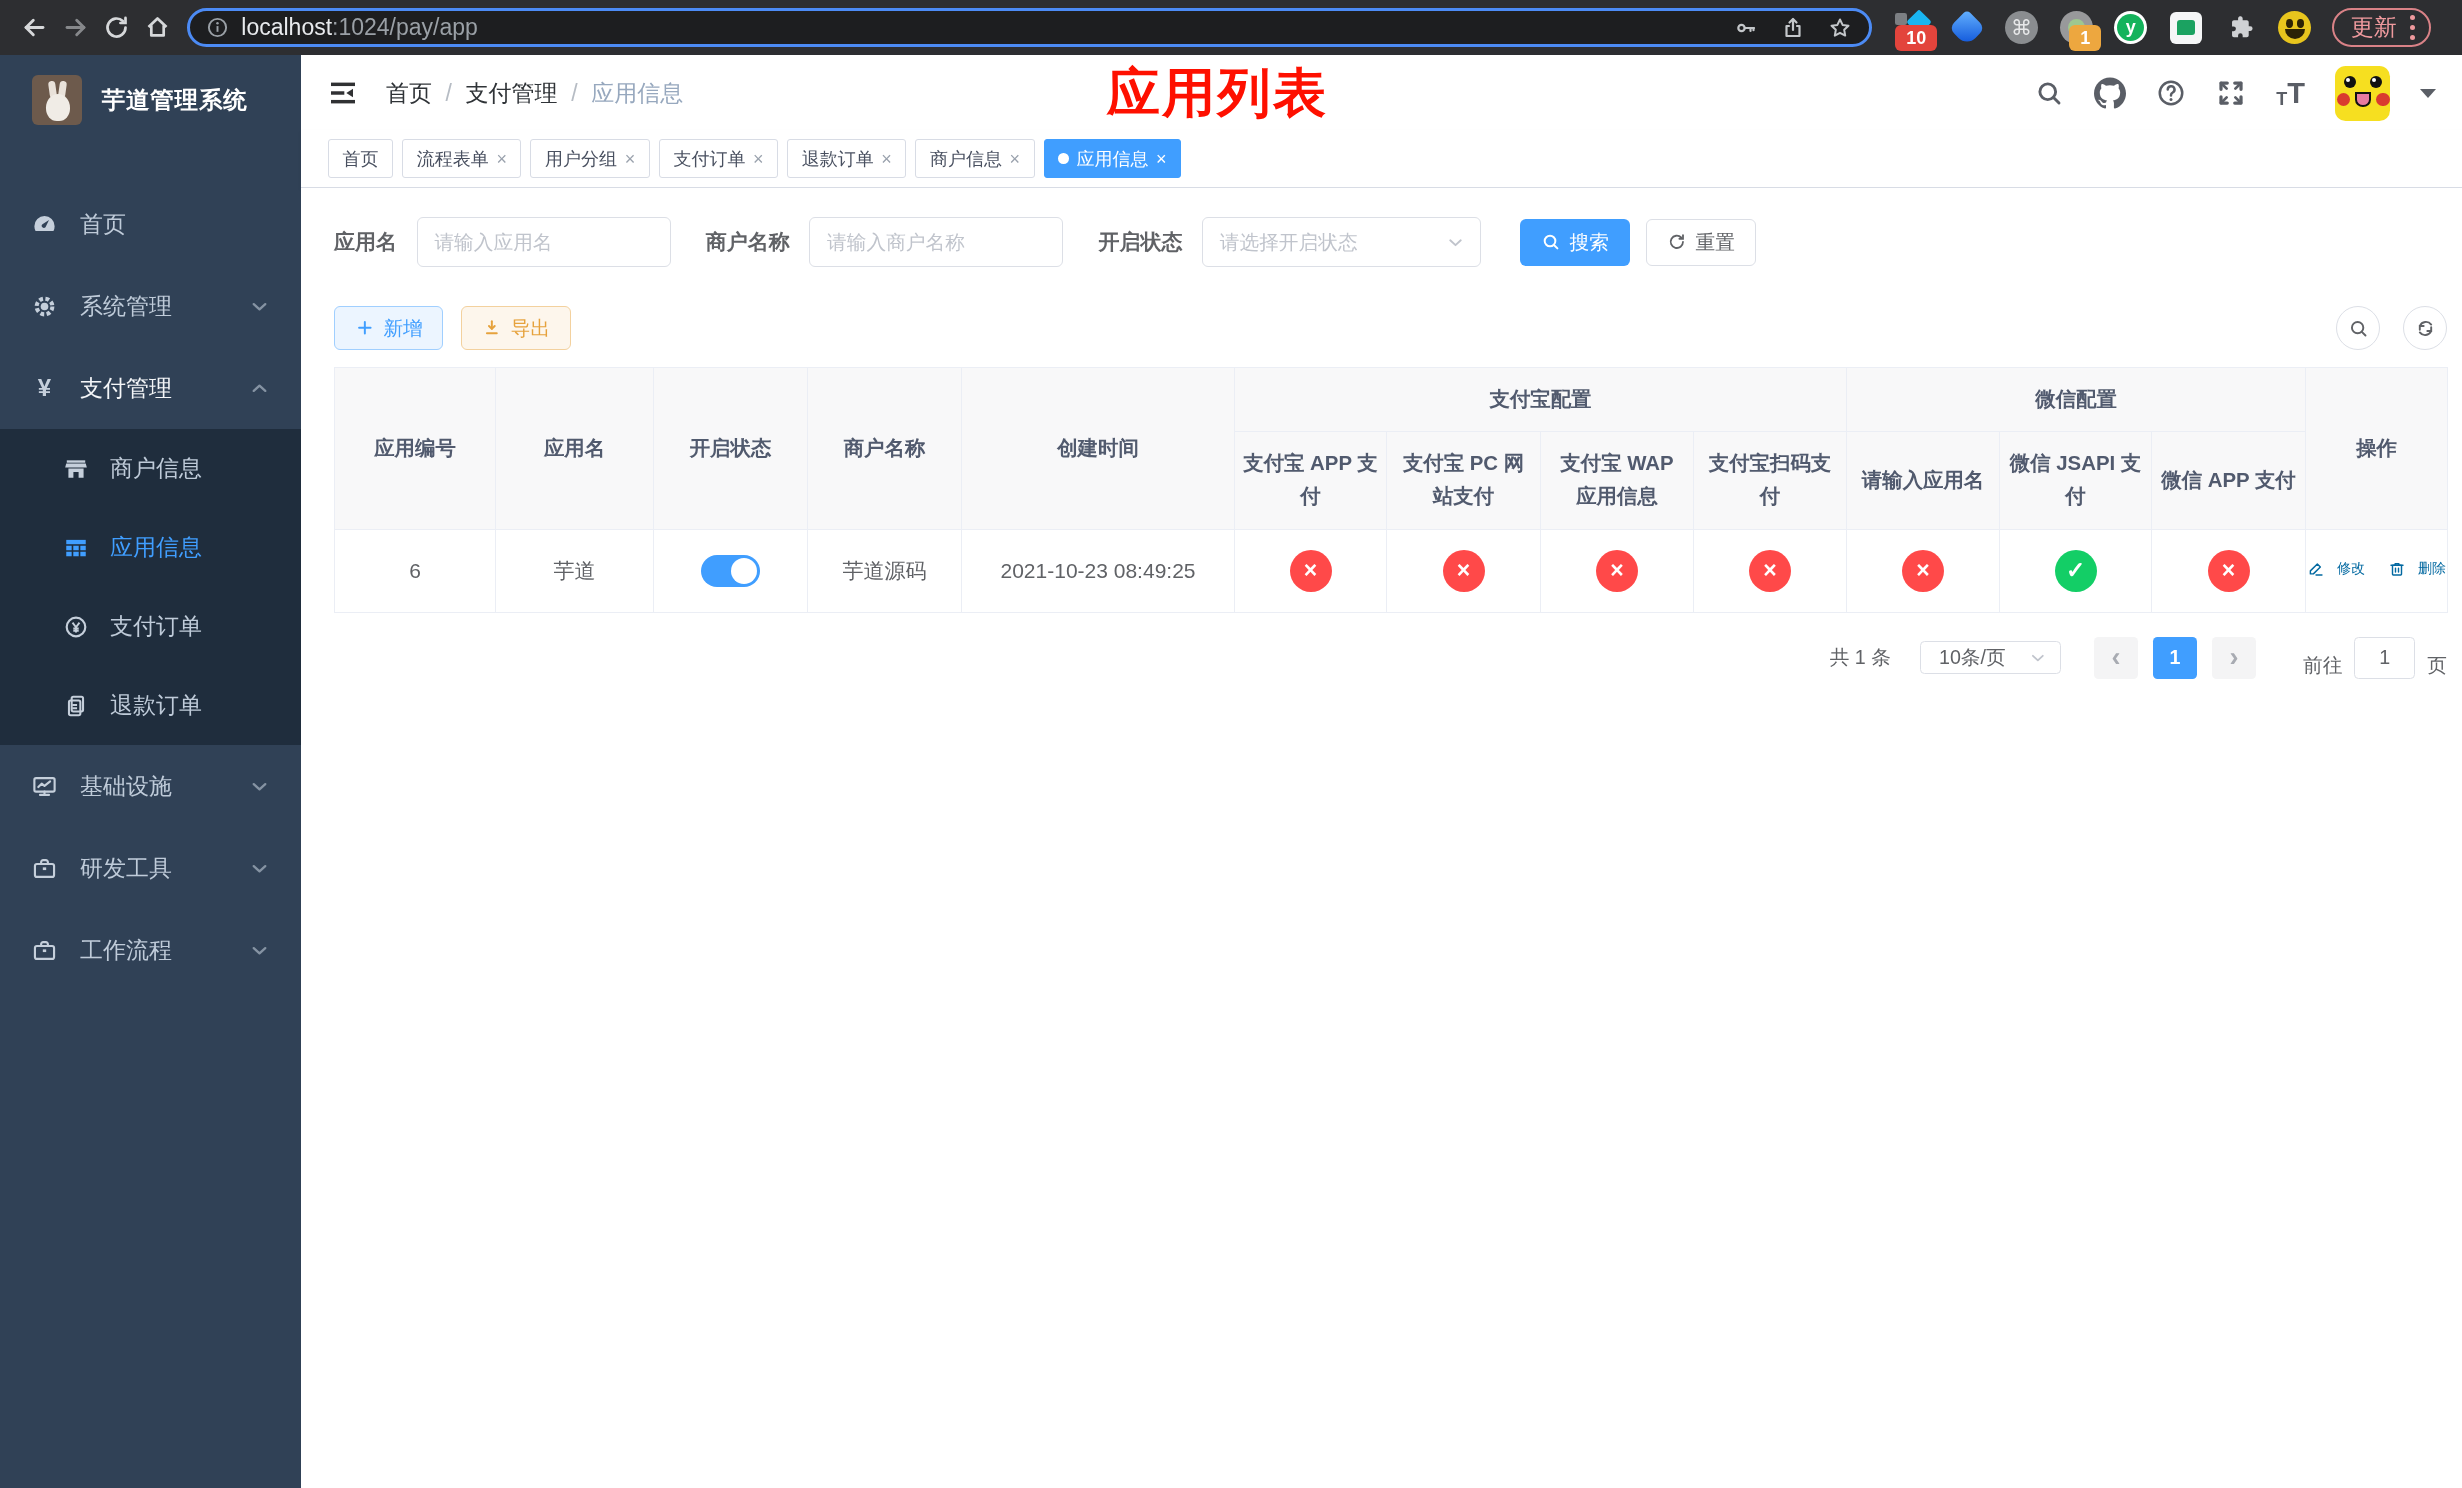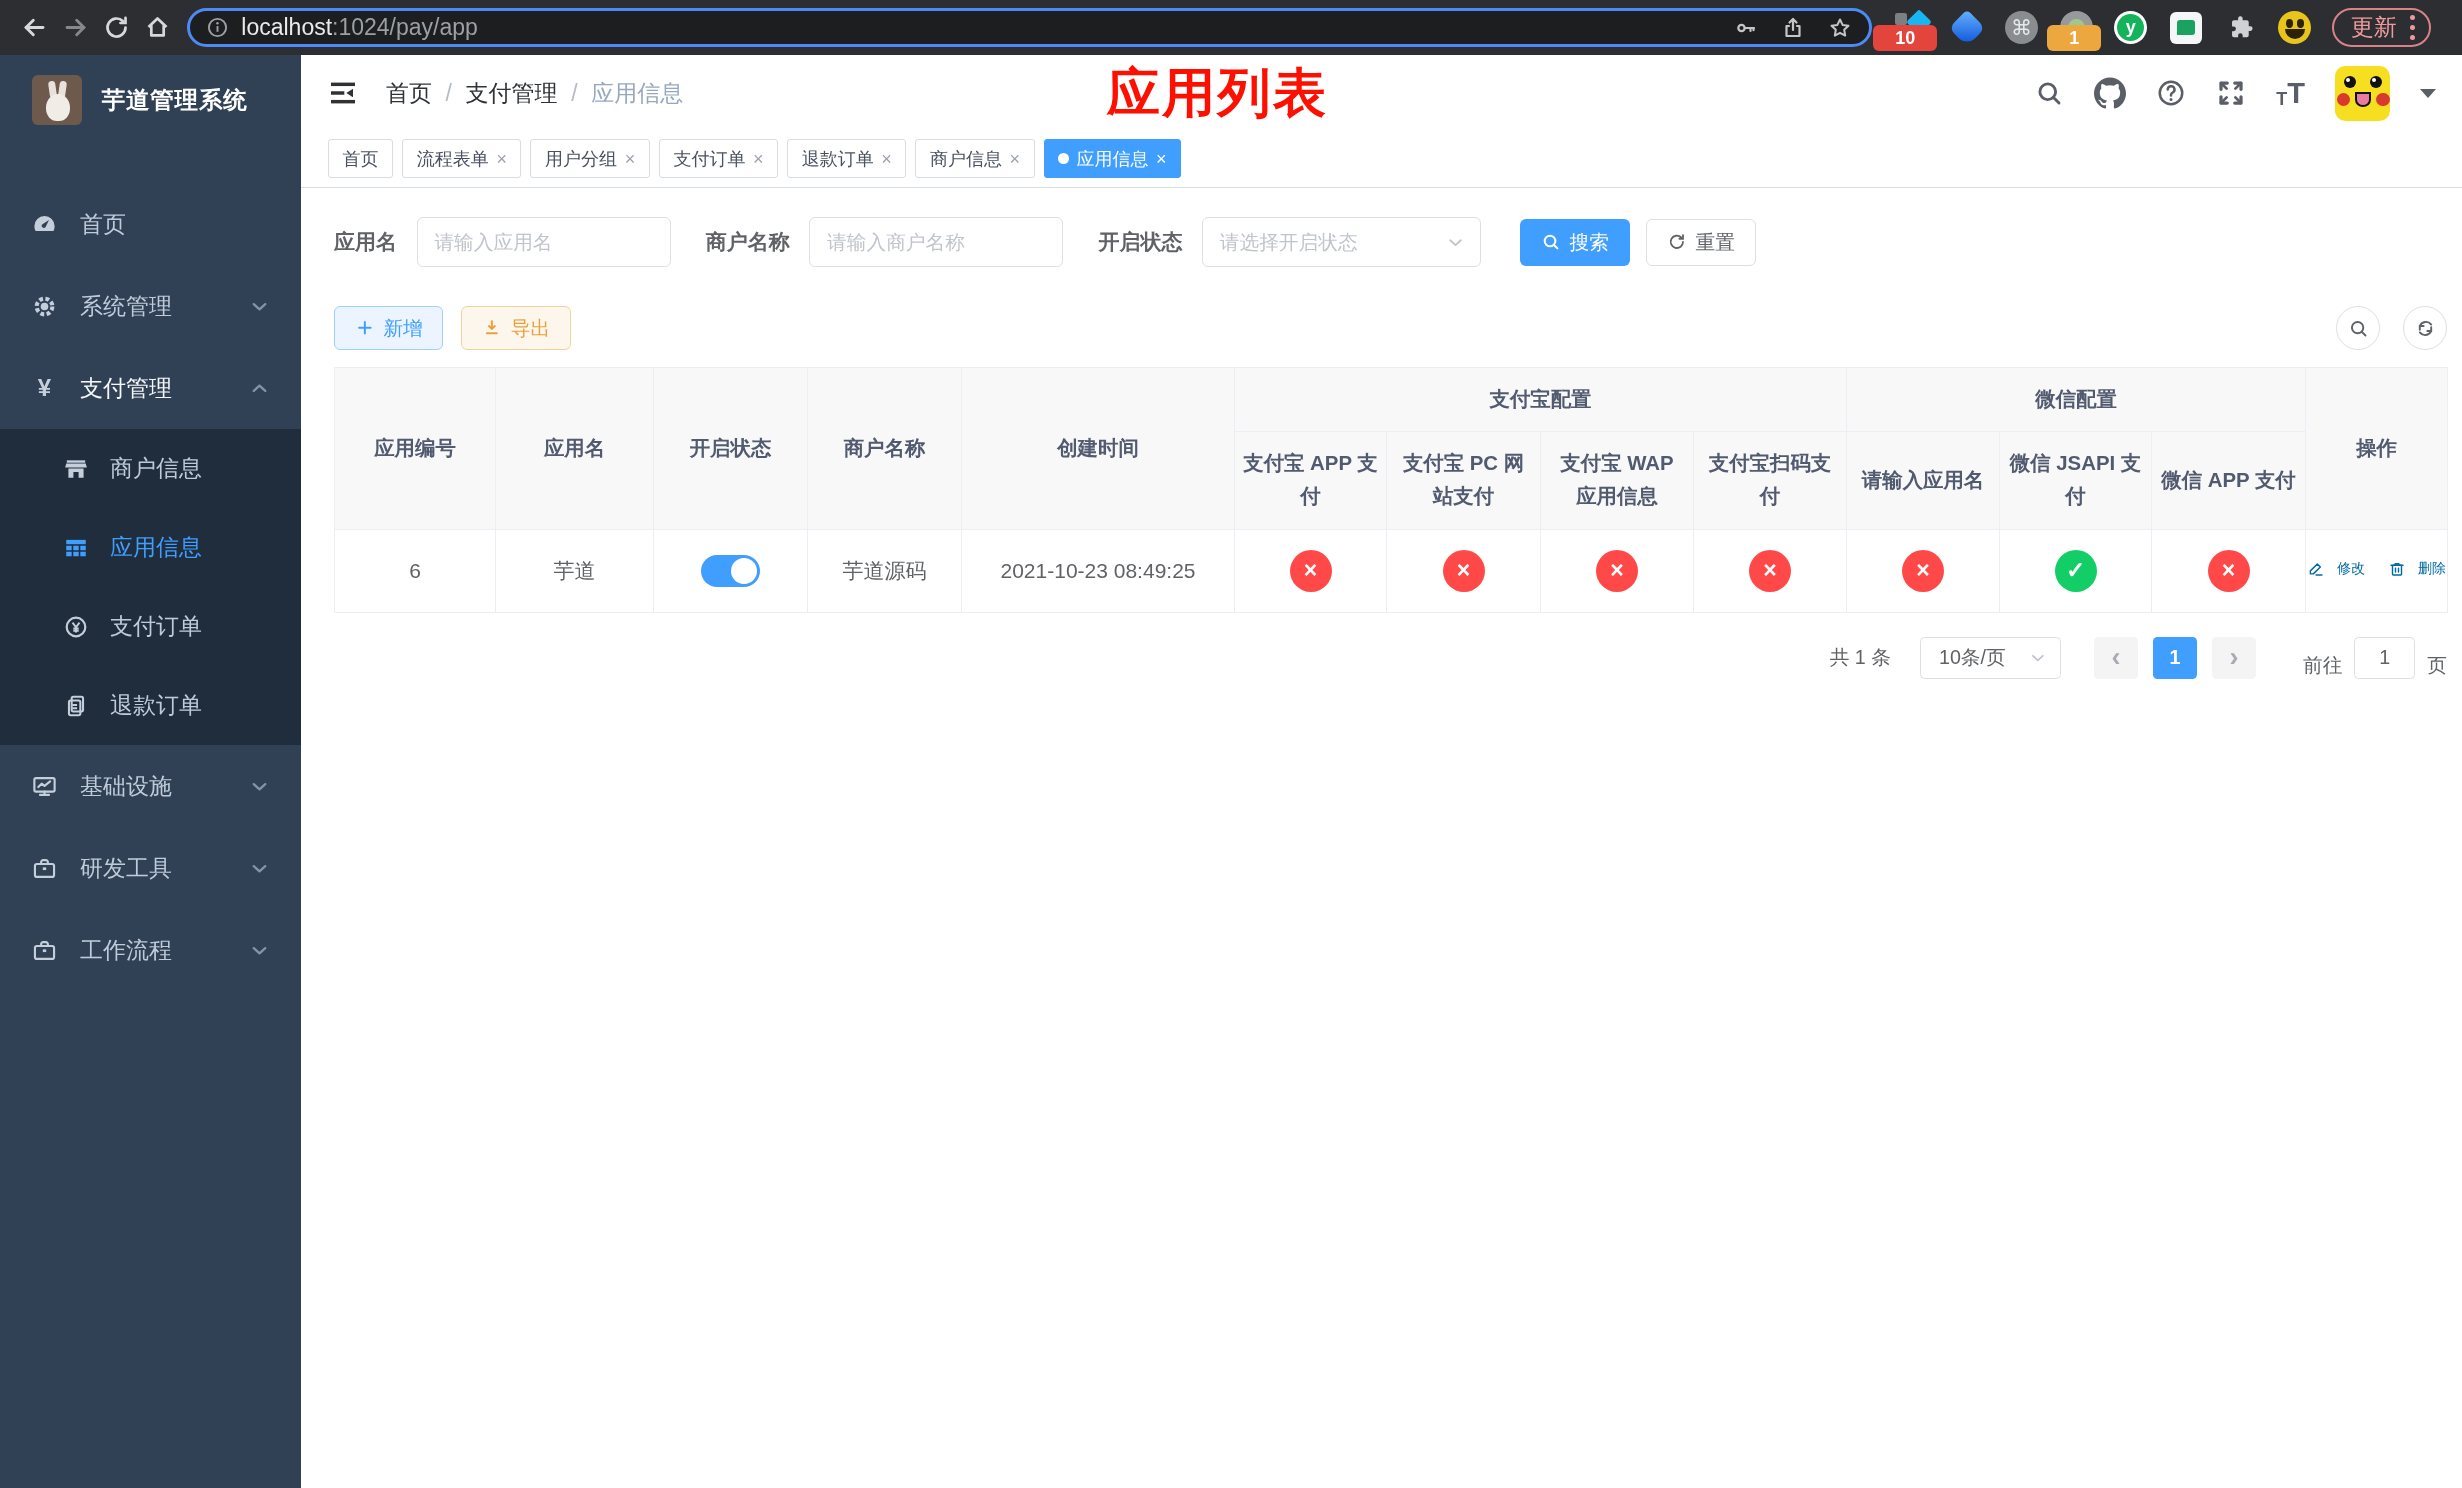--- a/index.html
+++ b/index.html
@@ -19,21 +19,21 @@
   .url-info { color:#9aa0a6; margin-right:12px; }
   .url-text { font-size:23px; flex:1; white-space:nowrap; overflow:hidden; }
   .url-host { color:#e8eaed; }
   .url-rest { color:#9aa0a6; }
   .url-actions { display:flex; align-items:center; gap:23px; color:#c4c7ca; }
   .ext-area { display:flex; align-items:center; gap:19.7px; margin-left:23px; }
   .ext { position:relative; width:35px; height:35px; flex:none;
     display:flex; align-items:center; justify-content:center; }
   .badge { position:absolute; min-width:26px; height:26px; border-radius:6px;
     font-size:18px; font-weight:700; color:#fff; display:flex; align-items:center;
-    justify-content:center; padding:0 22px; bottom:-6px; right:-7.6px; }
+    justify-content:center; padding:0 11px; bottom:-6px; right:-7.6px; }
   .badge.red { background:#e3443c; }
   .badge.orange { background:#eda73f; }
   .sq { position:absolute; width:12px; height:12px; border-radius:2.3px; background:#7c7f83; }
   .diamond-cy { position:absolute; right:1.5px; top:3px; width:18px; height:18px;
     background:#19b5f1; transform:rotate(45deg); border-radius:2.3px; }
   .gem { width:26px; height:26px; background:linear-gradient(135deg,#66b3ff,#0a50d8);
     transform:rotate(45deg); border-radius:4.5px 7.6px 12px 7.6px; }
   .circle-ic { width:33px; height:33px; border-radius:50%; display:flex;
     align-items:center; justify-content:center; }
   .cmd-c { background:#8a8d90; color:#e6e7e8; font-size:21px; }
@@ -159,21 +159,21 @@
     align-items:center; justify-content:center; color:#fff; font-size:23px; font-weight:700; }
   .status-circle.fail { background:#ff4949; }
   .status-circle.ok { background:#13ce66; }
   .op-link { display:inline-flex; align-items:center; gap:12px; color:#0369a1;
     font-size:14px; cursor:pointer; text-decoration:none; }
   .op-link + .op-link { margin-left:23px; }
 
   .pagination { margin-top:24px; display:flex; align-items:center; justify-content:flex-end;
     font-size:19.7px; color:#606266; }
   .pg-total { margin-right:29px; }
-  .pg-size { width:141px; height:42px; border:0.8px solid #dcdfe6; border-radius:4.5px;
+  .pg-size { width:141px; height:33px; border:0.8px solid #dcdfe6; border-radius:4.5px;
     display:flex; align-items:center; justify-content:space-between; padding:0 12px 0 18px;
     color:#606266; cursor:pointer; }
   .pg-btn { width:44px; height:42px; border-radius:4.5px; background:#f4f4f5; color:#a8abb2;
     display:flex; align-items:center; justify-content:center; cursor:pointer; }
   .pg-prev { margin-left:33px; }
   .pg-page { width:44px; height:42px; border-radius:4.5px; background:#409EFF; color:#fff;
     font-weight:700; display:flex; align-items:center; justify-content:center;
     margin-left:15px; cursor:pointer; }
   .pg-next { margin-left:15px; }
   .pg-goto { margin-left:47px; display:flex; align-items:flex-end; gap:12px; }

